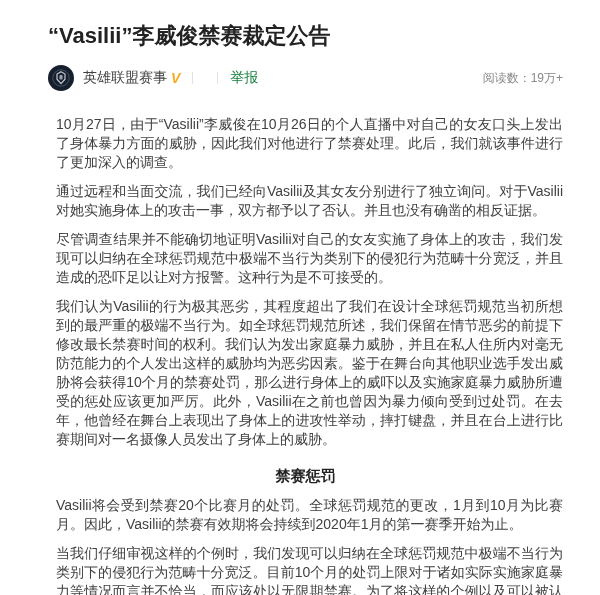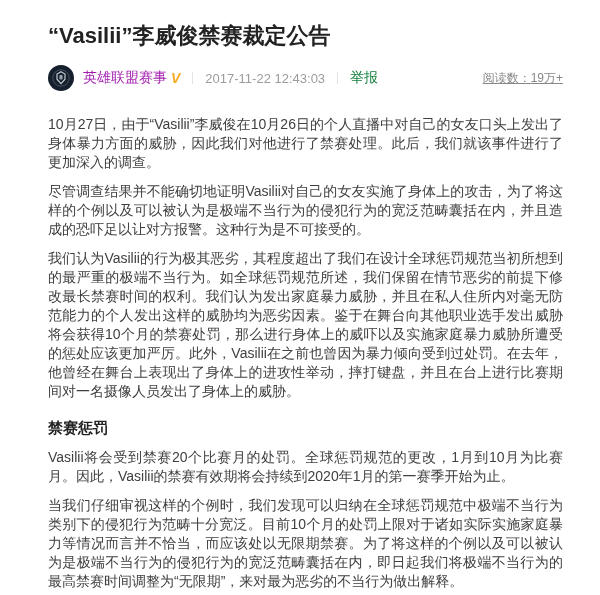--- a/index.html
+++ b/index.html
@@ -28,21 +28,21 @@
   .meta-left { display:flex; align-items:center; }
   .avatar {
     width:26px; height:26px;
     display:inline-block;
     cursor:pointer;
     flex:0 0 auto;
   }
   .author-name {
     margin-left:9px;
     font-size:14px;
-    color:#a21caf;
+    color:#404040;
     text-decoration:none;
     cursor:pointer;
   }
   .v-badge {
     margin-left:4px;
     font-size:14px;
     font-weight:700;
     font-style:italic;
     color:#f7ab20;
   }
@@ -52,37 +52,37 @@
     background:#e3e3e3;
     margin:0 12px;
   }
   .publish-time { font-size:13px; color:#9c9c9c; }
   .report-link {
     font-size:14px;
     color:#15803d;
     text-decoration:none;
     cursor:pointer;
   }
-  .read-count { font-size:12px; color:#888888;text-decoration:underline; }
+  .read-count { font-size:12px; color:#888888; }
 
   .article-body {
     margin-top:24px;
     font-size:14px;
     line-height:19px;
     color:#404040;
     text-align:justify;
   }
-  .article-body p { margin:0 0 10px 0; }
+  .article-body p { margin:0 0 10px 8px; }
   .article-body h2 {
     font-size:15px;
     font-weight:700;
     color:#222222;
     margin:17px 0 11px 0;
     line-height:19px;
-    text-align:left;
+    text-align:center;
   }
 </style>
 </head>
 <body>
 
 <div class="page">
 
   <h1 class="article-title">“Vasilii”李威俊禁赛裁定公告</h1>
 
   <div class="meta-bar">
@@ -91,31 +91,31 @@
         <svg width="26" height="26" viewBox="0 0 26 26">
           <circle cx="13" cy="13" r="13" fill="#151f2d"></circle>
           <circle cx="13" cy="13" r="8.2" fill="none" stroke="#47525f" stroke-width="1"></circle>
           <path d="M13 6.8 L17 9 L17 14.2 L13 18.6 L9 14.2 L9 9 Z" fill="none" stroke="#c3c9d1" stroke-width="1.2"></path>
           <rect x="11.4" y="10" width="3.2" height="4.6" rx="1" fill="#9aa3ae"></rect>
         </svg>
       </span>
       <a class="author-name">英雄联盟赛事</a>
       <span class="v-badge">V</span>
       <span class="sep"></span>
-      <span class="publish-time">2017-11-22 12:43:03</span>
       <span class="sep"></span>
       <a class="report-link">举报</a>
     </div>
     <div class="read-count">
       <span>阅读数：</span><span>19万+</span>
     </div>
   </div>
 
   <div class="article-body">
     <p>10月27日，由于“Vasilii”李威俊在10月26日的个人直播中对自己的女友口头上发出了身体暴力方面的威胁，因此我们对他进行了禁赛处理。此后，我们就该事件进行了更加深入的调查。</p>
-    <p>尽管调查结果并不能确切地证明Vasilii对自己的女友实施了身体上的攻击，为了将这样的个例以及可以被认为是极端不当行为的侵犯行为的宽泛范畴囊括在内，并且造成的恐吓足以让对方报警。这种行为是不可接受的。</p>
+    <p>通过远程和当面交流，我们已经向Vasilii及其女友分别进行了独立询问。对于Vasilii对她实施身体上的攻击一事，双方都予以了否认。并且也没有确凿的相反证据。</p>
+    <p>尽管调查结果并不能确切地证明Vasilii对自己的女友实施了身体上的攻击，我们发现可以归纳在全球惩罚规范中极端不当行为类别下的侵犯行为范畴十分宽泛，并且造成的恐吓足以让对方报警。这种行为是不可接受的。</p>
     <p>我们认为Vasilii的行为极其恶劣，其程度超出了我们在设计全球惩罚规范当初所想到的最严重的极端不当行为。如全球惩罚规范所述，我们保留在情节恶劣的前提下修改最长禁赛时间的权利。我们认为发出家庭暴力威胁，并且在私人住所内对毫无防范能力的个人发出这样的威胁均为恶劣因素。鉴于在舞台向其他职业选手发出威胁将会获得10个月的禁赛处罚，那么进行身体上的威吓以及实施家庭暴力威胁所遭受的惩处应该更加严厉。此外，Vasilii在之前也曾因为暴力倾向受到过处罚。在去年，他曾经在舞台上表现出了身体上的进攻性举动，摔打键盘，并且在台上进行比赛期间对一名摄像人员发出了身体上的威胁。</p>
     <h2>禁赛惩罚</h2>
     <p>Vasilii将会受到禁赛20个比赛月的处罚。全球惩罚规范的更改，1月到10月为比赛月。因此，Vasilii的禁赛有效期将会持续到2020年1月的第一赛季开始为止。</p>
     <p>当我们仔细审视这样的个例时，我们发现可以归纳在全球惩罚规范中极端不当行为类别下的侵犯行为范畴十分宽泛。目前10个月的处罚上限对于诸如实际实施家庭暴力等情况而言并不恰当，而应该处以无限期禁赛。为了将这样的个例以及可以被认为是极端不当行为的侵犯行为的宽泛范畴囊括在内，即日起我们将极端不当行为的最高禁赛时间调整为“无限期”，来对最为恶劣的不当行为做出解释。</p>
   </div>
 
 </div>
 
 </body></html>

